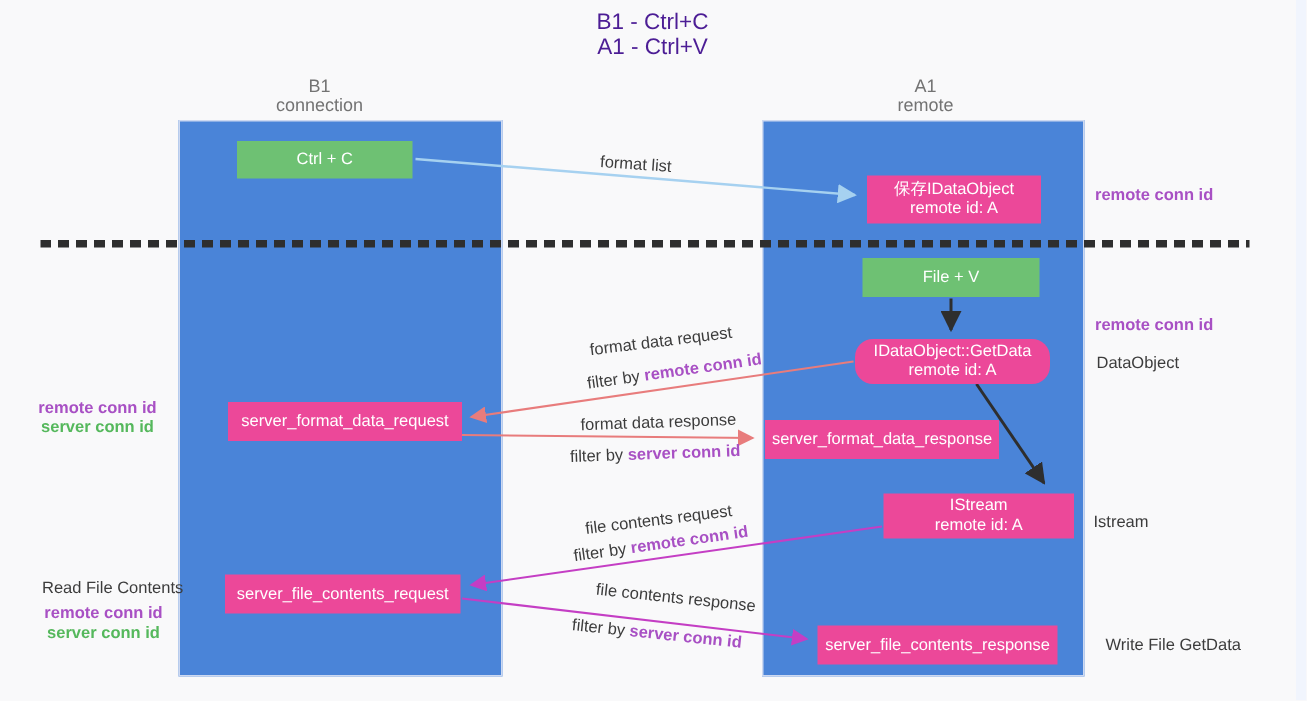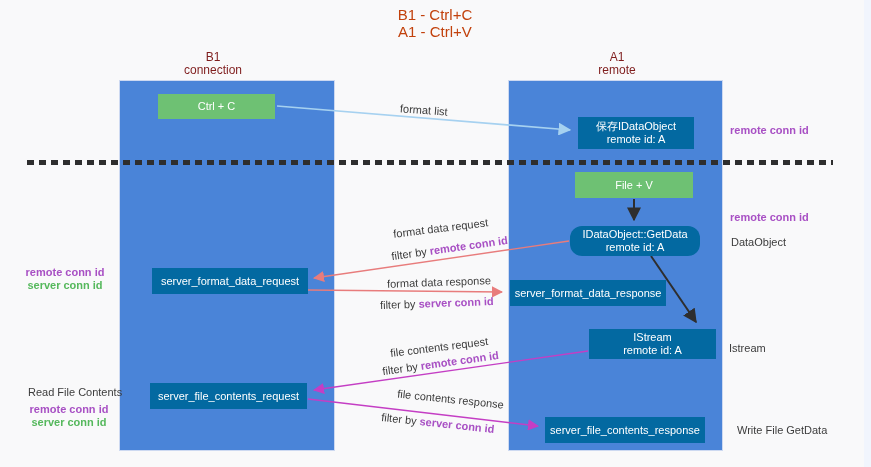--- a/index.html
+++ b/index.html
@@ -3,31 +3,31 @@
 <meta charset="utf-8">
 <style>
   html,body{margin:0;padding:0;background:#f9f9fa;}
   .canvas{
     position:relative;width:871px;height:467px;overflow:hidden;
     background:#f9f9fa;
     font-family:"Liberation Sans","DejaVu Sans",sans-serif;
     color:#3c3c3c;
   }
   .title{position:absolute;left:340px;top:6px;width:190px;text-align:center;
-    font-size:15px;line-height:17px;color:#c2410c;}
-  .col-header{position:absolute;text-align:center;font-size:12px;line-height:13px;color:#7f1d1d;}
+    font-size:15px;line-height:17px;color:#4c1d95;}
+  .col-header{position:absolute;text-align:center;font-size:12px;line-height:13px;color:#737373;}
   .column{position:absolute;top:80px;height:371px;background:#4a84d8;border:1px solid #cdd9f1;box-sizing:border-box;}
   .col-left{left:119px;width:216px;}
   .col-right{left:508px;width:215px;}
   .dashline{position:absolute;left:27px;top:160px;width:806px;height:5px;
     background:repeating-linear-gradient(90deg,#2e2e2e 0 7px,transparent 7px 12px);}
   .node{position:absolute;display:flex;flex-direction:column;align-items:center;justify-content:center;
     color:#fff;font-size:11px;line-height:13px;text-align:center;box-sizing:border-box;}
   .green{background:#6ec173;}
-  .orange{background:#0369a1;}
+  .orange{background:#ec4899;}
   .lbl{position:absolute;font-size:11px;line-height:13px;white-space:nowrap;}
   .rot{transform-origin:center;}
   .purple{color:#a850c4;font-weight:bold;}
   .greentx{color:#55b85c;font-weight:bold;}
   .black{color:#3c3c3c;}
   .ctr{text-align:center;}
   svg.arrows{position:absolute;left:0;top:0;pointer-events:none;}
   .edge-strip{position:absolute;right:0;top:0;width:7px;height:467px;background:#f1f5fd;}
 </style>
 </head>

